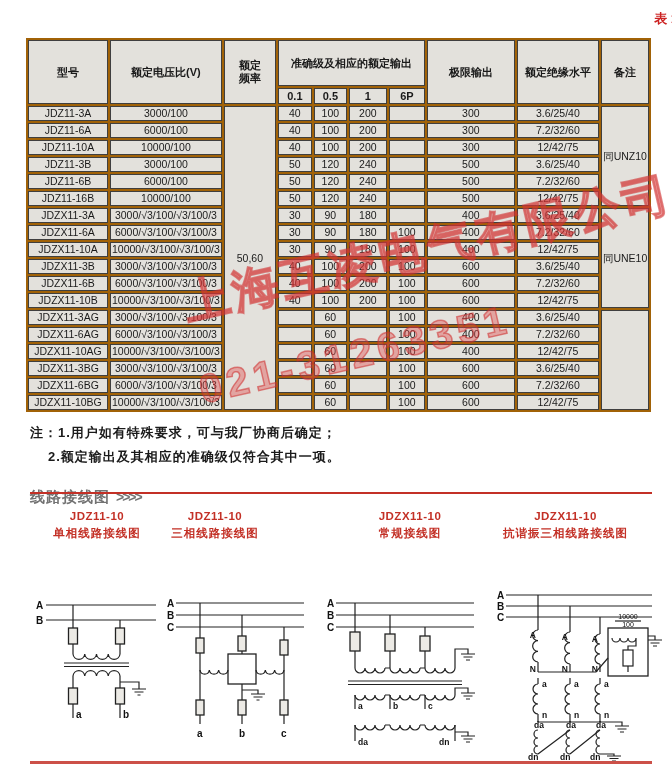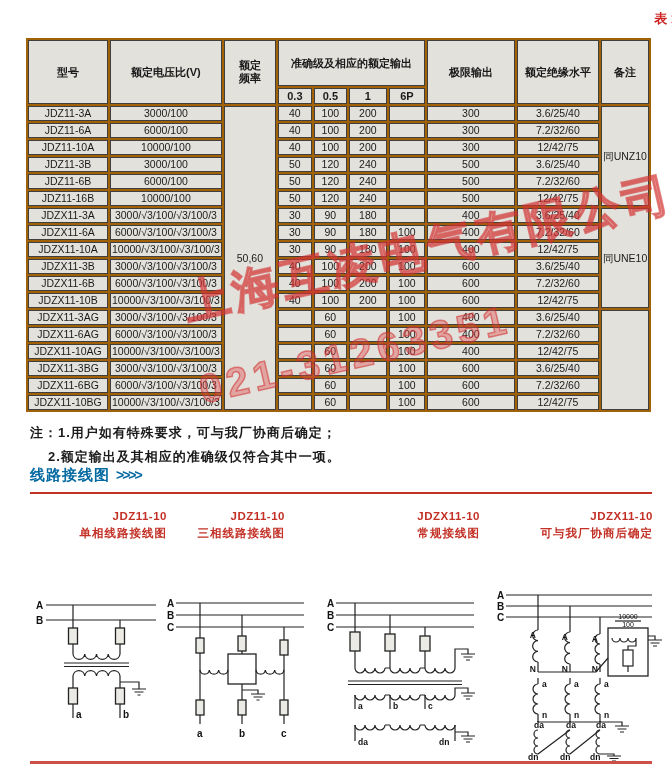--- a/index.html
+++ b/index.html
@@ -20,26 +20,26 @@
   td.freq{font-size:11px;}
   td.remark{font-size:10.5px;}
   col.c-model{width:80px}col.c-ratio{width:96px}col.c-freq{width:52px}
   col.c-02{width:34px}col.c-05{width:33px}col.c-1{width:38px}col.c-6p{width:36px}
   col.c-limit{width:88px}col.c-ins{width:82px}col.c-remark{width:46px}
   
   .notes{position:absolute;left:30px;top:424px;font-size:13px;font-weight:bold;letter-spacing:1px;}
   .notes div{margin-bottom:6px;}
   .notes .note2{margin-left:18px;}
   
-  .section-heading{position:absolute;left:30px;top:466px;color:#0369a1;font-size:15px;font-weight:bold;letter-spacing:1px;}
+  .section-heading{position:absolute;left:30px;top:488px;color:#737373;font-size:15px;font-weight:bold;letter-spacing:1px;}
   .section-heading .arrows{font-size:14px;letter-spacing:-2px;margin-left:6px;font-weight:bold;}
   .red-rule{position:absolute;left:30px;top:492px;width:622px;height:2px;background:#c33026;}
   .bottom-rule{position:absolute;left:30px;top:761px;width:622px;height:3px;background:#cc5048;}
   
-  .dg-title{position:absolute;top:508px;text-align:right;color:#c33026;font-weight:bold;font-size:11.5px;line-height:17px;}
+  .dg-title{position:absolute;top:508px;text-align:center;color:#c33026;font-weight:bold;font-size:11.5px;line-height:17px;}
   .dg-title .t1{letter-spacing:0.5px;}
   .dg-title .t2{letter-spacing:1px;}
   
   .dg{position:absolute;}
   .dg svg{display:block;}
   .dg path, .dg line{fill:none;stroke:#222;stroke-width:1.2;}
   .dg rect.fuse{fill:#eceae5;stroke:#222;stroke-width:1.3;}
   .dg rect.box{fill:none;stroke:#222;stroke-width:1.3;}
   .dg rect.res{fill:none;stroke:#222;stroke-width:1.2;}
   .dg text{fill:#111;font-size:10px;font-weight:bold;font-family:"Liberation Sans","DejaVu Sans",sans-serif;}
@@ -78,21 +78,21 @@
         <th rowspan="2">
           <span>额定</span><br>
           <span>频率</span>
         </th>
         <th colspan="4">准确级及相应的额定输出</th>
         <th rowspan="2">极限输出</th>
         <th rowspan="2">额定绝缘水平</th>
         <th rowspan="2">备注</th>
       </tr>
       <tr class="sub">
-        <th>0.3</th>
+        <th>0.1</th>
         <th>0.5</th>
         <th>1</th>
         <th>6P</th>
       </tr>
     </thead>
     <tbody>
         <tr>
           <td class="model">JDZ11-3A</td>
           <td class="ratio">3000/100</td>
           <td class="freq" rowspan="18">50,60</td>
@@ -296,21 +296,21 @@
   <div class="dg-title" style="left:145px;width:140px;">
     <div class="t1">JDZ11-10</div>
     <div class="t2">三相线路接线图</div>
   </div>
   <div class="dg-title" style="left:340px;width:140px;">
     <div class="t1">JDZX11-10</div>
     <div class="t2">常规接线图</div>
   </div>
   <div class="dg-title" style="left:478px;width:175px;">
     <div class="t1">JDZX11-10</div>
-    <div class="t2">可与我厂协商后确定</div>
+    <div class="t2">抗谐振三相线路接线图</div>
   </div>
 
   <div class="dg" style="left:28px;top:592px;">
     <svg width="135" height="150" viewBox="0 0 135 150">
       <text x="8" y="17">A</text>
       <text x="8" y="32">B</text>
       <path d="M18 13 H128 M18 28 H128"></path>
       <path d="M45 13 V36 M45 52 V62 M92 28 V36 M92 52 V62"></path>
       <rect class="fuse" x="40.5" y="36" width="9" height="16"></rect>
       <rect class="fuse" x="87.5" y="36" width="9" height="16"></rect>

